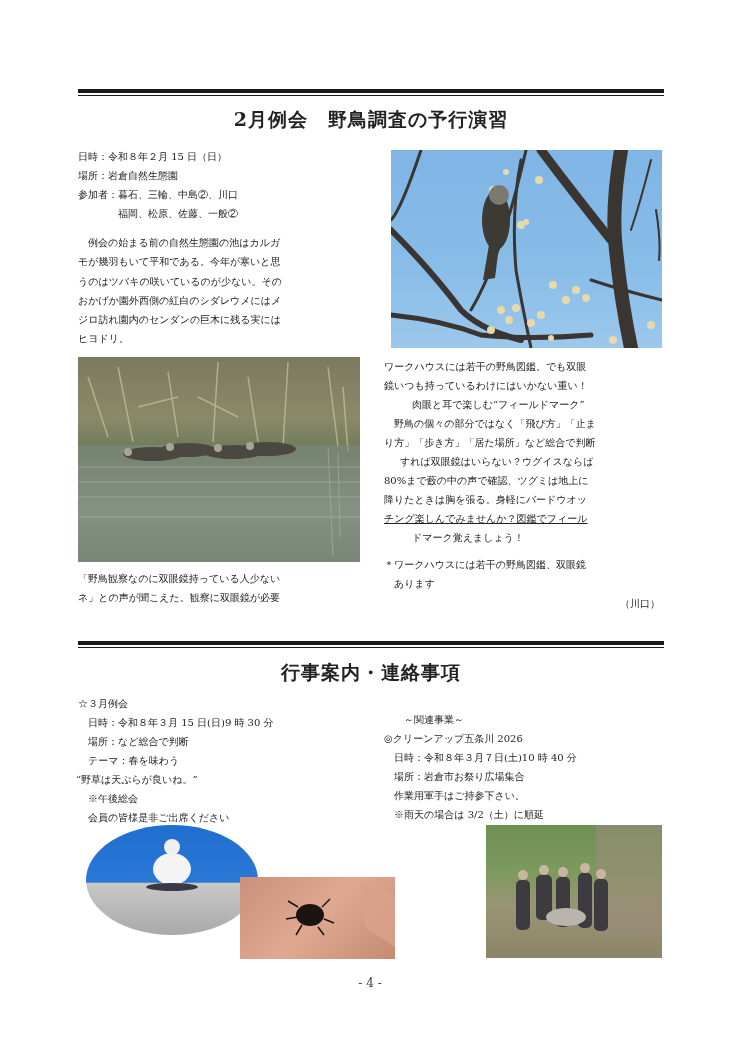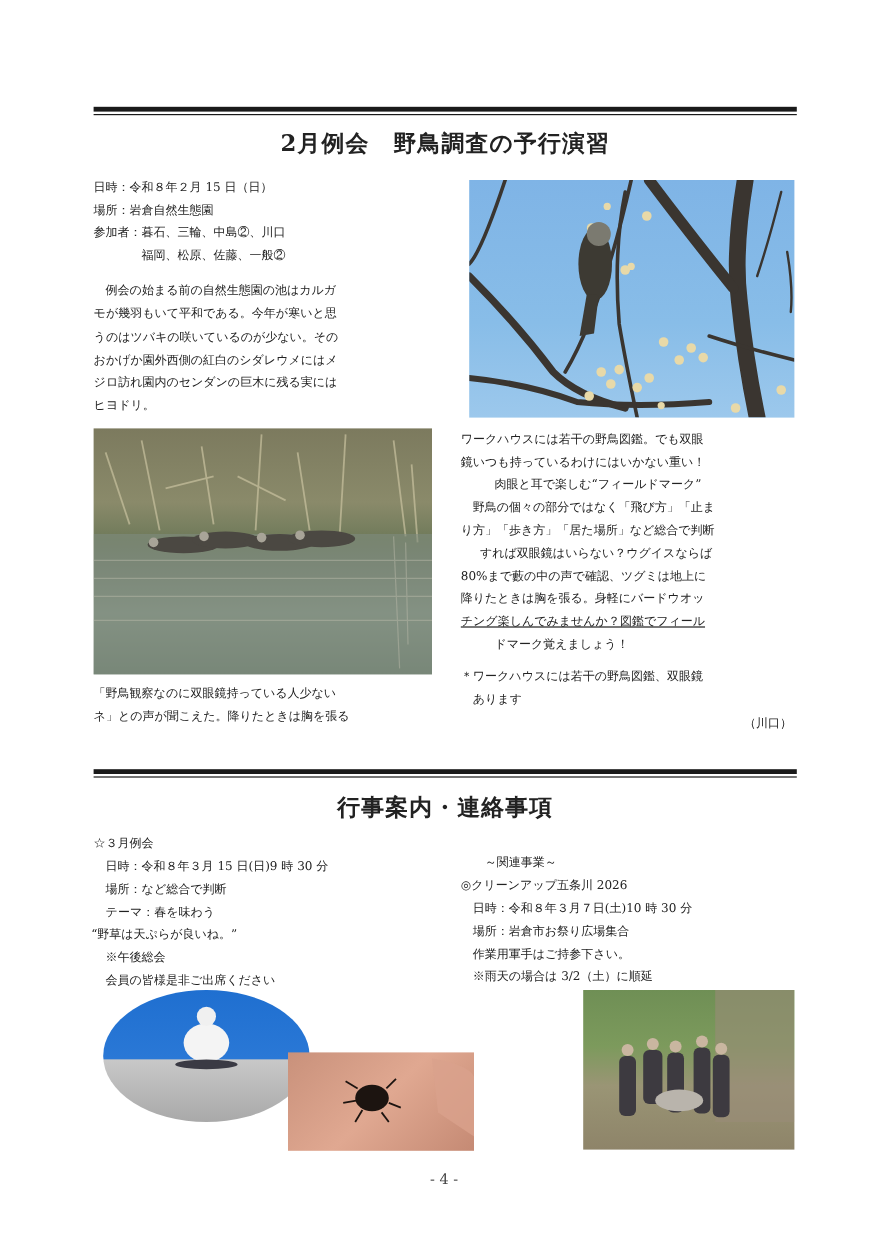--- a/index.html
+++ b/index.html
@@ -126,21 +126,21 @@
     <g fill="#a8a498">
       <circle cx="50" cy="95" r="4"></circle>
         <circle cx="92" cy="90" r="4"></circle>
         <circle cx="140" cy="91" r="4"></circle>
         <circle cx="172" cy="89" r="4"></circle>
     </g>
   </svg>
 </div>
 
 <div class="txt" style="left:78px;top:569px;">「野鳥観察なのに双眼鏡持っている人少ない</div>
-<div class="txt" style="left:78px;top:588px;">ネ」との声が聞こえた。降りたときは胸を張る</div>
+<div class="txt" style="left:78px;top:588px;">ネ」との声が聞こえた。観察に双眼鏡が必要</div>
 
 <div>
   <div class="txt" style="left:384px;top:357px;">ワークハウスには若干の野鳥図鑑。でも双眼</div>
   <div class="txt" style="left:384px;top:376px;">鏡いつも持っているわけにはいかない重い！</div>
   <div class="txt" style="left:384px;top:395px;margin-left:28px;">肉眼と耳で楽しむ“フィールドマーク”</div>
   <div class="txt" style="left:384px;top:414px;">　野鳥の個々の部分ではなく「飛び方」「止ま</div>
   <div class="txt" style="left:384px;top:433px;">り方」「歩き方」「居た場所」など総合で判断</div>
   <div class="txt" style="left:400px;top:452px;">すれば双眼鏡はいらない？ウグイスならば</div>
   <div class="txt" style="left:384px;top:471px;">80%まで藪の中の声で確認、ツグミは地上に</div>
   <div class="txt" style="left:384px;top:490px;">降りたときは胸を張る。身軽にバードウオッ</div>
@@ -163,21 +163,21 @@
   <div class="txt" style="left:78px;top:732px;">　場所：など総合で判断</div>
   <div class="txt" style="left:78px;top:751px;">　テーマ：春を味わう</div>
   <div class="txt" style="left:66px;top:770px;">　“野草は天ぷらが良いね。”</div>
   <div class="txt" style="left:78px;top:789px;">　※午後総会</div>
   <div class="txt" style="left:78px;top:808px;">　会員の皆様是非ご出席ください</div>
 </div>
 
 <div>
   <div class="txt" style="left:384px;top:710px;">　　～関連事業～</div>
   <div class="txt" style="left:384px;top:729px;">◎クリーンアップ五条川 2026</div>
-  <div class="txt" style="left:384px;top:748px;">　日時：令和８年３月７日(土)10 時 30 分</div>
+  <div class="txt" style="left:384px;top:748px;">　日時：令和８年３月７日(土)10 時 40 分</div>
   <div class="txt" style="left:384px;top:767px;">　場所：岩倉市お祭り広場集合</div>
   <div class="txt" style="left:384px;top:786px;">　作業用軍手はご持参下さい。</div>
   <div class="txt" style="left:384px;top:805px;">　※雨天の場合は 3/2（土）に順延</div>
 </div>
 
 <div class="photo" id="p-pigeon">
   <svg width="172" height="110" viewBox="0 0 172 110">
     <ellipse cx="86" cy="44" rx="19" ry="16" fill="#f4f4f4"></ellipse>
     <circle cx="86" cy="22" r="8" fill="#f0f0f0"></circle>
     <ellipse cx="86" cy="62" rx="26" ry="4" fill="#3a3a44"></ellipse>

